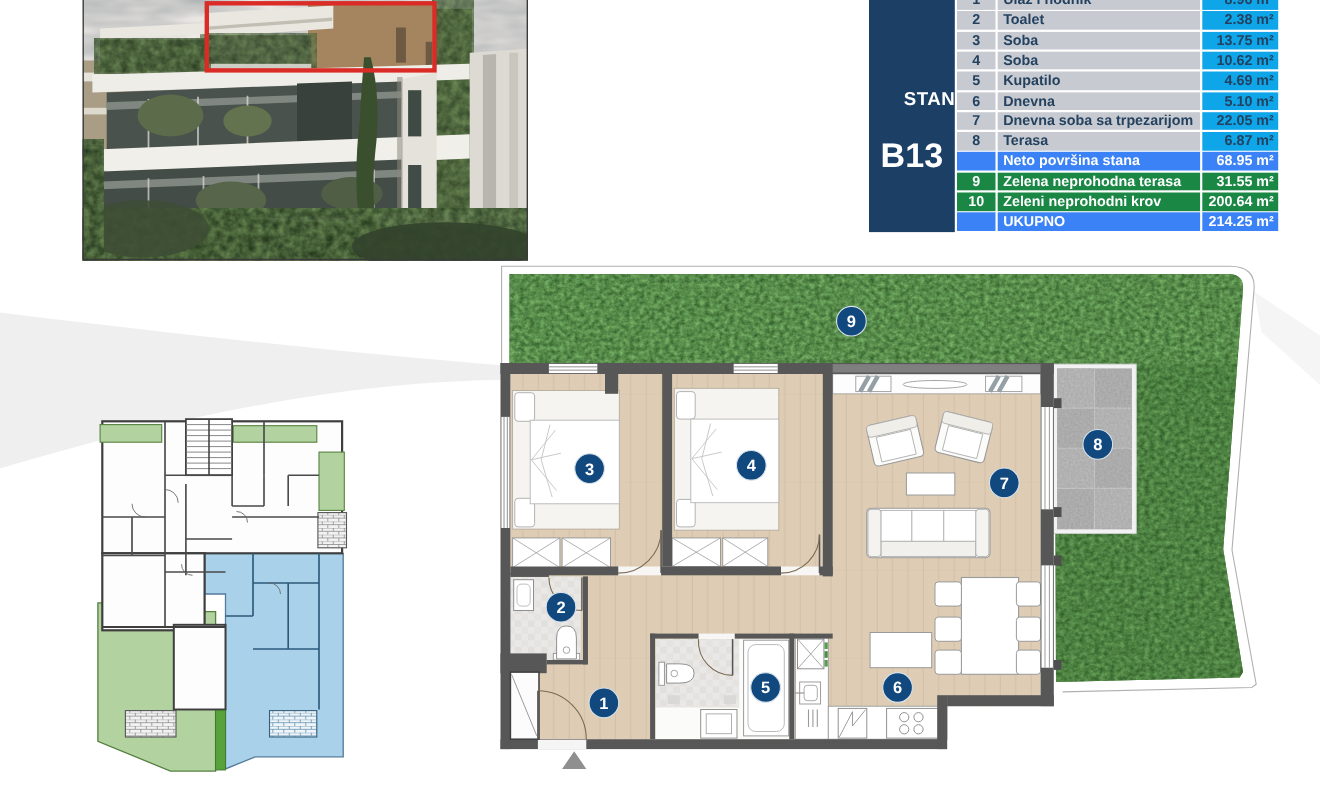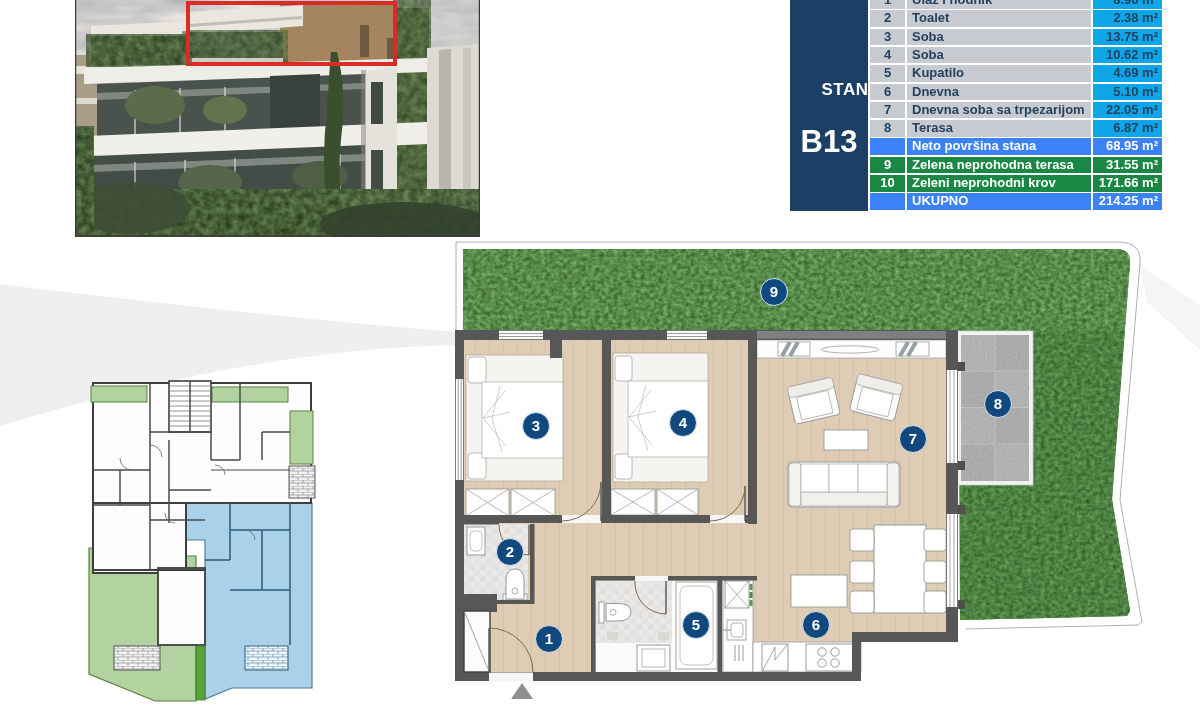--- a/index.html
+++ b/index.html
@@ -181,21 +181,21 @@
 
 <div class="trow rowgreen" style="top:156.7px;">
       <div class="tnum">9</div>
       <div class="tname">Zelena neprohodna terasa</div>
       <div class="tval">31.55 m²</div>
     </div>
 
 <div class="trow rowgreen" style="top:175.0px;">
       <div class="tnum">10</div>
       <div class="tname">Zeleni neprohodni krov</div>
-      <div class="tval">171.66 m²</div>
+      <div class="tval">200.64 m²</div>
     </div>
 
 <div class="trow rowblue" style="top:193.3px;padding-left:25px;">
       <div class="tnum"></div>
       <div class="tname">UKUPNO</div>
       <div class="tval">214.25 m²</div>
     </div>
 
 <svg class="abs" style="left:80px;top:376px;" width="245" height="330" viewBox="80 376 245 330">
   <defs>

